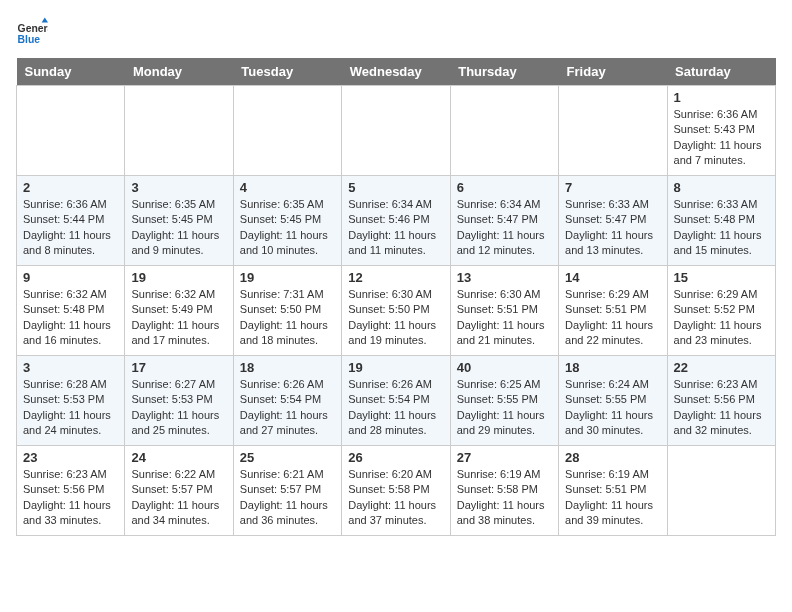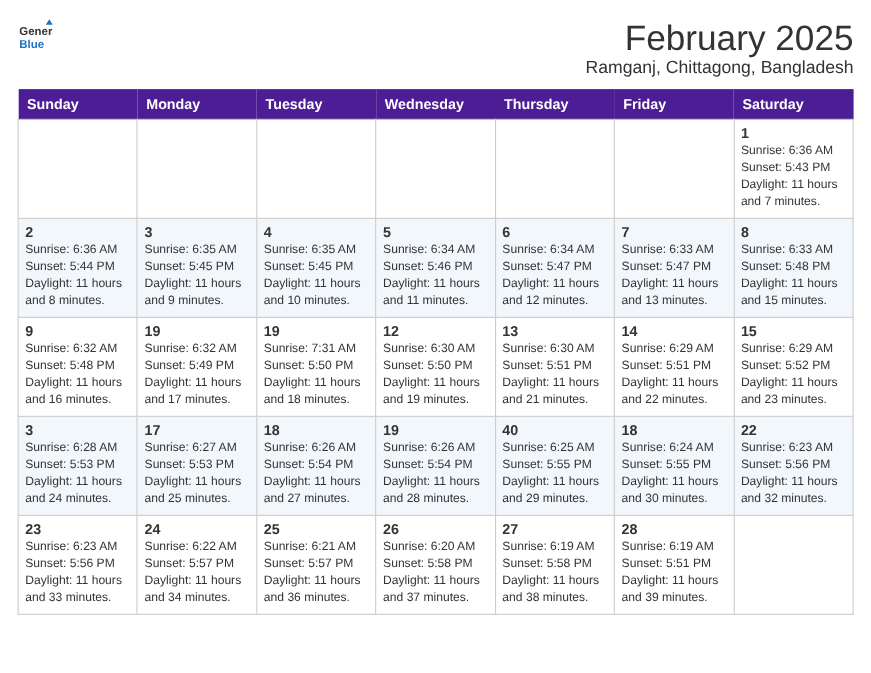--- a/index.html
+++ b/index.html
@@ -36,21 +36,21 @@
     .subtitle {
       font-size: 16px;
       color: #333;
     }
     table {
       width: 100%;
       border-collapse: collapse;
       table-layout: fixed;
     }
     th {
-      background-color: #4c1d95;
+      background-color: #737373;
       color: #fff;
       text-align: left;
       padding: 6px 8px;
       font-size: 13px;
       font-weight: bold;
     }
     td {
       border: 1px solid #ccc;
       vertical-align: top;
       padding: 4px 6px;
@@ -83,24 +83,20 @@
 <body>
 
 <div class="header-area">
   <div class="logo">
     <svg class="logo-icon" viewBox="0 0 40 40">
       <text x="2" y="20" font-size="13" font-weight="bold" fill="#333">General</text>
       <text x="2" y="34" font-size="13" font-weight="bold" fill="#1a73c8">Blue</text>
       <polygon points="32,8 40,8 36,2" fill="#1a73c8"></polygon>
     </svg>
   </div>
-  <div class="title-area">
-    <div class="main-title">February 2025</div>
-    <div class="subtitle">Ramganj, Chittagong, Bangladesh</div>
-  </div>
 </div>
 
 <table>
   <thead>
     <tr>
     <th>Sunday</th>
         <th>Monday</th>
         <th>Tuesday</th>
         <th>Wednesday</th>
         <th>Thursday</th>

